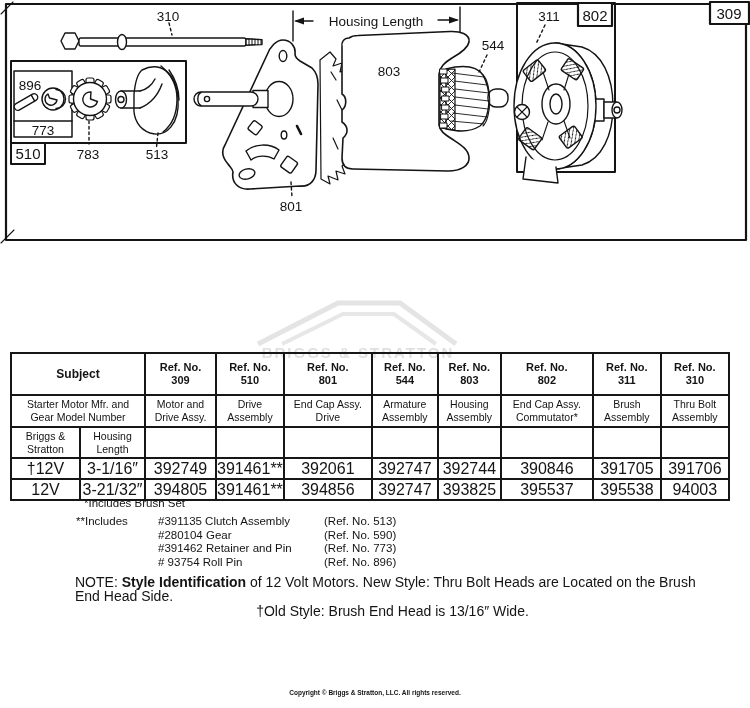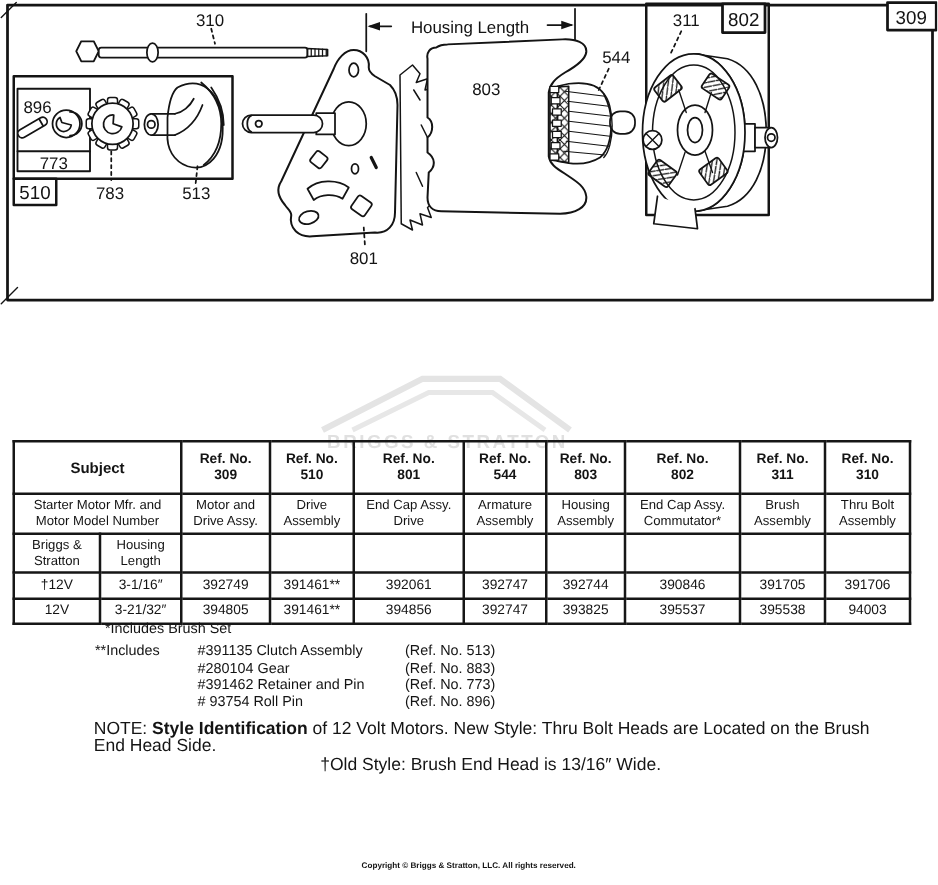--- a/index.html
+++ b/index.html
@@ -15,21 +15,21 @@
   .wm{position:absolute;left:250px;top:294px;z-index:0;}
   .wm text{fill:#e0e0e0;font-weight:bold;font-size:15px;letter-spacing:2px;}
   
   table.parts{position:absolute;left:10px;top:352px;z-index:1;border-collapse:collapse;
               table-layout:fixed;background:transparent;font-size:11px;color:#141414;}
   table.parts td{border:2px solid #161616;text-align:center;vertical-align:middle;
                  padding:0;line-height:1.2;overflow:hidden;}
   td.hdr{font-weight:bold;font-size:11px;}
   td.subject{font-weight:bold;font-size:12px;}
   td.plain{font-size:10.5px;}
-  td.val{font-size:11px;}
+  td.val{font-size:16px;}
   tr.r1{height:42px;padding-left:17px;} tr.r2{height:32px;padding-left:43px;} tr.r3{height:31px;}
   tr.r4{height:21px;} tr.r5{height:20px;}
   
   .fn1{position:absolute;left:84px;top:497px;font-size:11.5px;}
   .fn2{position:absolute;left:76px;top:515px;font-size:11.5px;}
   .fn2 .row{display:grid;grid-template-columns:58px 142px auto;column-gap:0;line-height:13.5px;gap:24px;}
   .note{position:absolute;left:75px;top:575px;width:635px;font-size:14px;line-height:14px;}
   .note .l2{text-align:center;margin-top:1px;}
   .copyright{position:absolute;left:0;top:689px;width:750px;text-align:center;
              font-size:6.5px;font-weight:bold;}
@@ -238,21 +238,21 @@
       <td class="hdr"><span>Ref. No.</span><br><span>309</span></td>
       <td class="hdr"><span>Ref. No.</span><br><span>510</span></td>
       <td class="hdr"><span>Ref. No.</span><br><span>801</span></td>
       <td class="hdr"><span>Ref. No.</span><br><span>544</span></td>
       <td class="hdr"><span>Ref. No.</span><br><span>803</span></td>
       <td class="hdr"><span>Ref. No.</span><br><span>802</span></td>
       <td class="hdr"><span>Ref. No.</span><br><span>311</span></td>
       <td class="hdr"><span>Ref. No.</span><br><span>310</span></td>
     </tr>
     <tr class="r2">
-      <td colspan="2" class="plain"><span>Starter Motor Mfr. and</span><br><span>Motor Model Number</span></td>
+      <td colspan="2" class="plain"><span>Starter Motor Mfr. and</span><br><span>Gear Model Number</span></td>
       <td class="plain"><span>Motor and</span><br><span>Drive Assy.</span></td>
       <td class="plain"><span>Drive</span><br><span>Assembly</span></td>
       <td class="plain"><span>End Cap Assy.</span><br><span>Drive</span></td>
       <td class="plain"><span>Armature</span><br><span>Assembly</span></td>
       <td class="plain"><span>Housing</span><br><span>Assembly</span></td>
       <td class="plain"><span>End Cap Assy.</span><br><span>Commutator*</span></td>
       <td class="plain"><span>Brush</span><br><span>Assembly</span></td>
       <td class="plain"><span>Thru Bolt</span><br><span>Assembly</span></td>
     </tr>
     <tr class="r3">
@@ -298,21 +298,21 @@
 
   <div class="fn2">
     <div class="row">
       <span>**Includes</span>
       <span>#391135 Clutch Assembly</span>
       <span>(Ref. No. 513)</span>
     </div>
     <div class="row">
       <span></span>
       <span>#280104 Gear</span>
-      <span>(Ref. No. 883)</span>
+      <span>(Ref. No. 590)</span>
     </div>
     <div class="row">
       <span></span>
       <span>#391462 Retainer and Pin</span>
       <span>(Ref. No. 773)</span>
     </div>
     <div class="row">
       <span></span>
       <span># 93754 Roll Pin</span>
       <span>(Ref. No. 896)</span>

